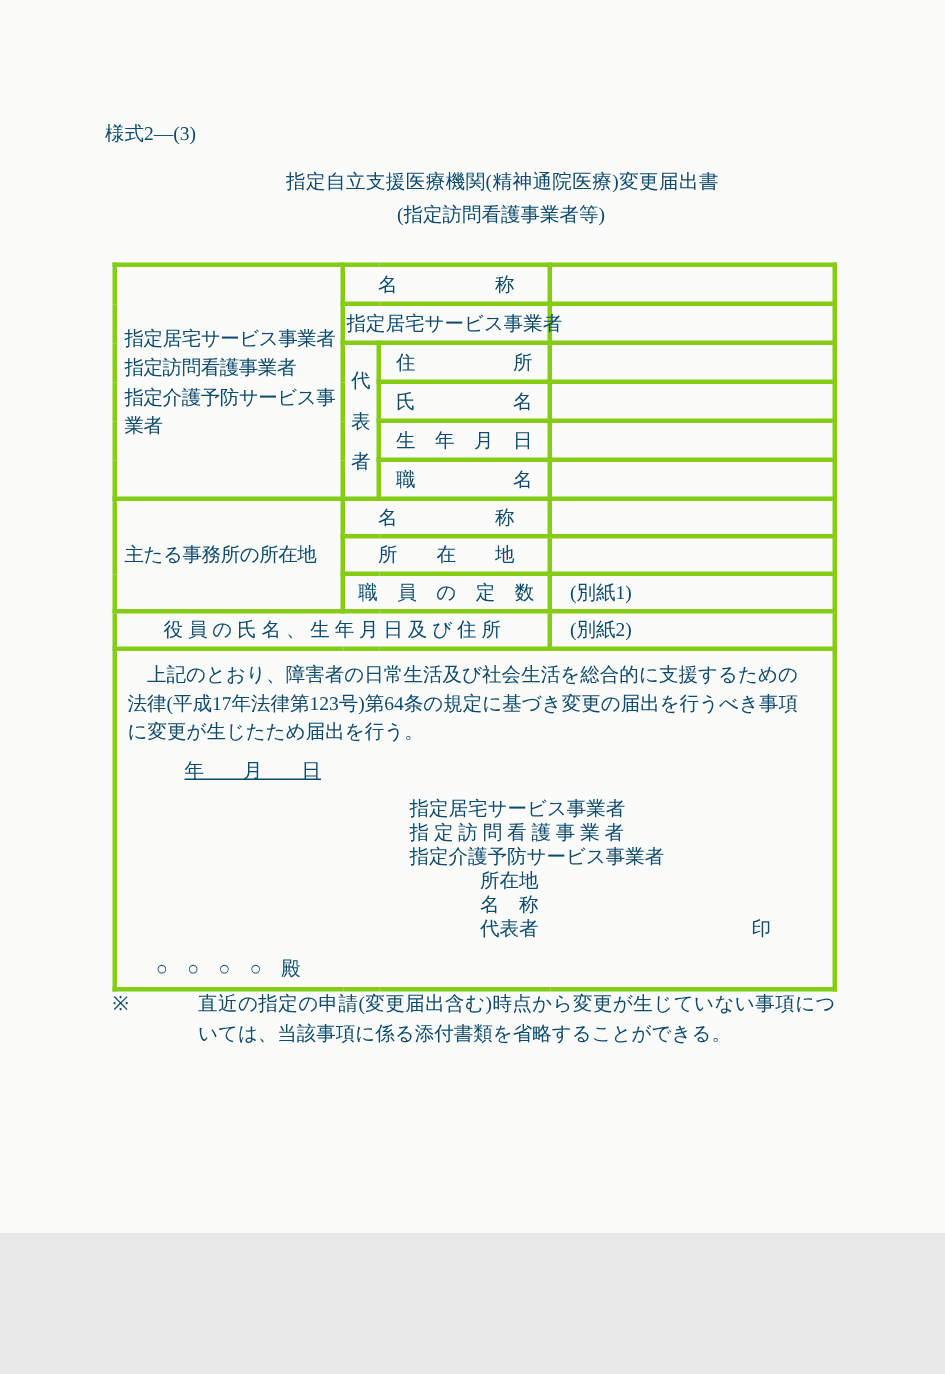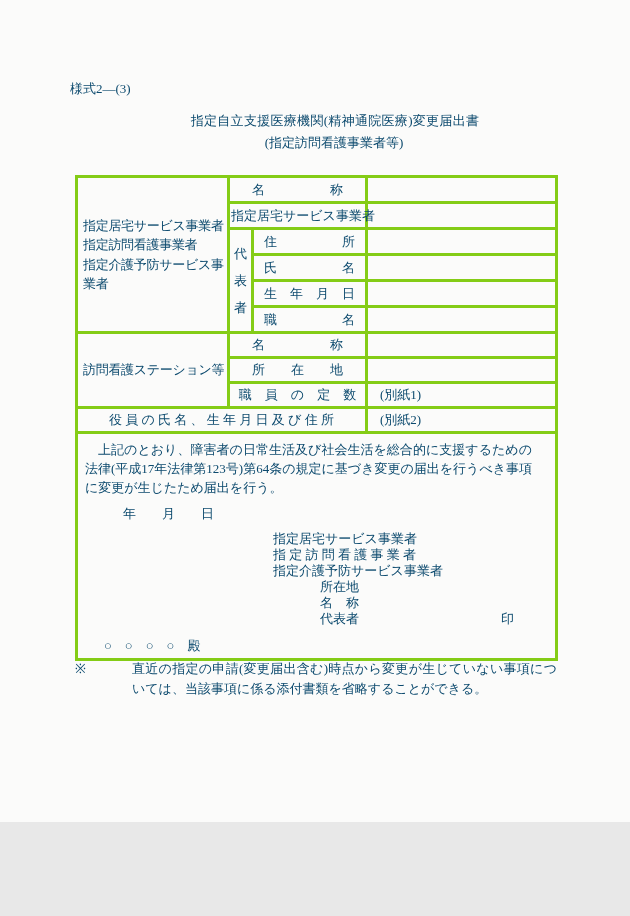--- a/index.html
+++ b/index.html
@@ -37,21 +37,21 @@
     letter-spacing:-0.3px;
     vertical-align:middle;
   }
   .label-cell { text-align:center; white-space:nowrap; padding:2px 1px; vertical-align:middle; }
   .value-cell { padding:2px 12px; text-align:left; vertical-align:middle; }
   .rep-cell { text-align:center; vertical-align:middle; padding:0; }
   .rep-inner { display:inline-block; width:1.15em; word-break:break-all; line-height:2.1; text-align:center; }
 
   .decl-cell { vertical-align:top; padding:6px 23px 4px 7px; }
   .decl-paragraph { text-indent:1em; line-height:19px; text-align:justify; }
-  .decl-date { margin:9px 0 0 38px; line-height:16px; }
+  .decl-date { margin:9px 0 0 38px; line-height:16px;text-decoration:underline; }
   .sign-block { margin:9px 0 0 188px; }
   .sign-block .sline { line-height:16px; white-space:nowrap; }
   .sign-indent { margin-left:47px; }
   .rep-line { display:flex; align-items:baseline; }
   .rep-line .seal { margin-left:auto; margin-right:18px; }
   .addressee { margin:11px 0 0 19px; line-height:16px; }
 
   .note { position:absolute; top:659px; left:75px; width:482px; display:flex; }
   .note-marker { flex:0 0 25px; line-height:20px; }
   .note-text { flex:1; line-height:20px; text-align:justify;margin-left:32px; }
@@ -105,21 +105,21 @@
     <tr class="r26">
       <td class="label-cell">生　年　月　日</td>
       <td class="value-cell"></td>
     </tr>
     <tr class="r26">
       <td class="label-cell">職　　　　　名</td>
       <td class="value-cell"></td>
     </tr>
 
     <tr class="r23">
-      <td rowspan="3" class="section-header" style="white-space:nowrap;">訪問看護ステーション等</td>
+      <td rowspan="3" class="section-header" style="white-space:nowrap;">主たる事務所の所在地</td>
       <td colspan="2" class="label-cell">名　　　　　称</td>
       <td class="value-cell"></td>
     </tr>
     <tr class="r23">
       <td colspan="2" class="label-cell">所　　在　　地</td>
       <td class="value-cell"></td>
     </tr>
     <tr class="r23">
       <td colspan="2" class="label-cell">職　員　の　定　数</td>
       <td class="value-cell">(別紙1)</td>

